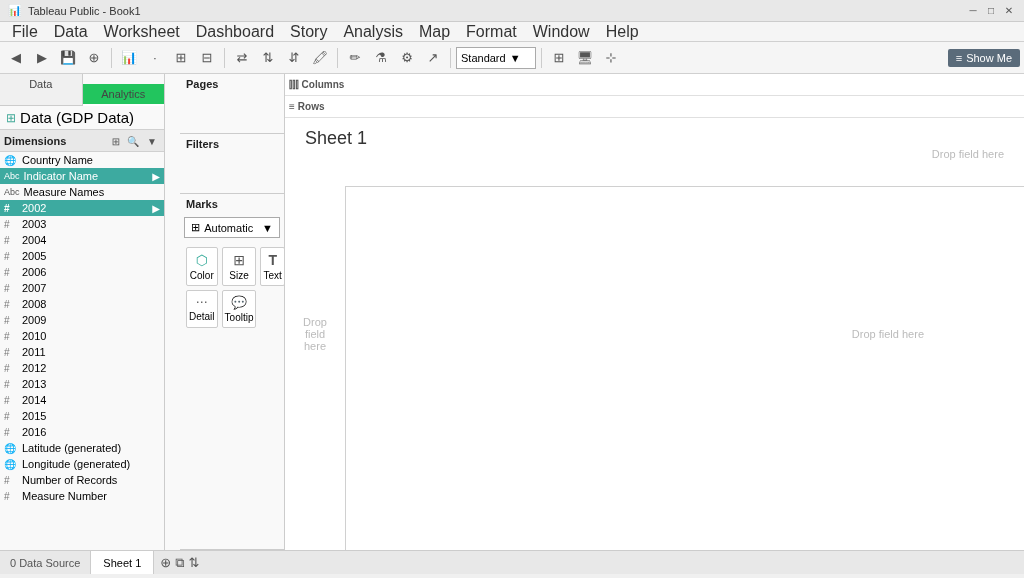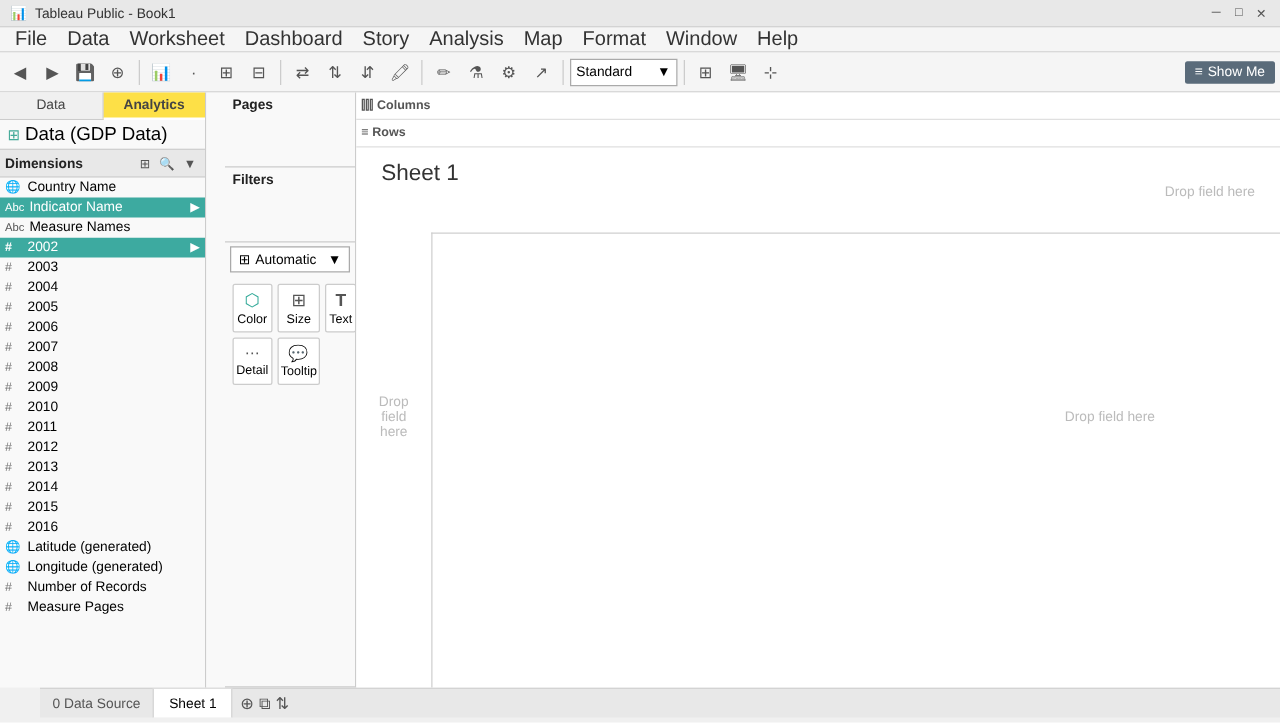--- a/index.html
+++ b/index.html
@@ -13,33 +13,33 @@
     .title-bar-btn { width: 14px; height: 14px; border: none; background: none; cursor: pointer; font-size: 10px; color: #555; display: flex; align-items: center; justify-content: center; }
 
     
     .menu-bar { background: #f5f5f5; height: 20px; display: flex; align-items: center; padding: 0 4px; border-bottom: 1px solid #d0d0d0; }
     .menu-item { padding: 2px 8px; font-size: 16px; color: #333; cursor: pointer; }
 
     
     .toolbar { background: #f5f5f5; height: 32px; display: flex; align-items: center; padding: 0 4px; border-bottom: 1px solid #d0d0d0; gap: 2px; }
     .toolbar-btn { width: 24px; height: 24px; border: 1px solid transparent; background: none; cursor: pointer; display: flex; align-items: center; justify-content: center; font-size: 13px; color: #555; border-radius: 2px; }
     .toolbar-separator { width: 1px; height: 20px; background: #ccc; margin: 0 3px; }
-    .toolbar-dropdown { height: 22px; border: 1px solid #aaa; background: white; font-size: 11px; padding: 0 4px; display: flex; align-items: center; gap: 20px; cursor: pointer; min-width: 80px; }
+    .toolbar-dropdown { height: 22px; border: 1px solid #aaa; background: white; font-size: 11px; padding: 0 4px; display: flex; align-items: center; gap: 4px; cursor: pointer; min-width: 80px; }
     .show-me-btn { background: #5a6b7a; color: white; padding: 3px 8px; font-size: 11px; border: none; cursor: pointer; border-radius: 2px; margin-left: auto; display: flex; align-items: center; gap: 4px; }
 
     
     .main-layout { display: flex; height: calc(578px - 22px - 20px - 32px - 28px); }
 
     
     .left-panel { width: 165px; background: #f9f9f9; border-right: 1px solid #ccc; display: flex; flex-direction: column; flex-shrink: 0; }
 
     
     .panel-tabs { display: flex; border-bottom: 1px solid #ccc; }
     .panel-tab { flex: 1; padding: 4px 0; text-align: center; font-size: 11px; cursor: pointer; background: #f0f0f0; border-right: 1px solid #ccc; color: #444; }
-    .panel-tab.active { background: #fde047; font-weight: bold; border-bottom: 2px solid white; margin-bottom: -1px; }
+    .panel-tab.active { background: #22c55e; font-weight: normal; border-bottom: 2px solid white; margin-bottom: -1px; margin-top: 10px; }
     .panel-tab:last-child { border-right: none; }
 
     
     .data-source-item { display: flex; align-items: center; padding: 3px 6px; gap: 4px; cursor: pointer; font-size: 11px; }
 
     
     .section-header { display: flex; align-items: center; justify-content: space-between; padding: 3px 4px 2px 4px; background: #e8e8e8; border-bottom: 1px solid #d0d0d0; border-top: 1px solid #d0d0d0; }
     .section-title { font-weight: bold; font-size: 11px; color: #222; }
     .section-controls { display: flex; gap: 2px; }
     .section-ctrl-btn { width: 16px; height: 16px; background: none; border: none; cursor: pointer; display: flex; align-items: center; justify-content: center; font-size: 10px; color: #555; }
@@ -75,21 +75,21 @@
     .canvas-area { flex: 1; background: white; display: flex; flex-direction: column; }
     .canvas-shelf { display: flex; align-items: center; height: 22px; border-bottom: 1px solid #e0e0e0; padding: 0 4px; }
     .shelf-label { font-weight: bold; font-size: 10px; color: #555; min-width: 50px; display: flex; align-items: center; gap: 3px; }
     .shelf-drop { flex: 1; border: none; background: none; }
 
     .sheet-view { flex: 1; position: relative; display: flex; }
     .sheet-title { position: absolute; top: 10px; left: 20px; font-size: 18px; font-weight: normal; color: #333; }
     .drop-field-here-top { position: absolute; top: 30px; right: 20px; font-size: 11px; color: #bbb; }
 
     
-    .status-bar { height: 24px; background: #e8e8e8; border-top: 1px solid #ccc; display: flex; align-items: center; margin-left: 32px; }
+    .status-bar { height: 24px; background: #e8e8e8; border-top: 1px solid #ccc; display: flex; align-items: center; }
     .status-datasource { padding: 0 10px; font-size: 11px; color: #555; cursor: pointer; display: flex; align-items: center; }
     .status-sheet-tab { padding: 0 12px; background: white; height: 100%; display: flex; align-items: center; font-size: 11px; border-right: 1px solid #ccc; border-left: 1px solid #ccc; cursor: pointer; }
     .status-tab-icons { display: flex; align-items: center; gap: 4px; padding: 0 6px; }
     .status-tab-icon { font-size: 13px; color: #555; cursor: pointer; }
     .status-brand { margin-left: auto; background: #1a3a5c; color: white; padding: 4px 12px; height: 100%; display: flex; align-items: center; font-size: 12px; font-weight: bold; }
 
     
     .dimensions-list { overflow-y: auto; }
   </style>
 </head>
@@ -270,33 +270,34 @@
       <div class="field-item">
         <span class="field-icon blue" style="color:#1a73c7;font-size:10px;">🌐</span>
         <span class="field-text">Longitude (generated)</span>
       </div>
       <div class="field-item">
         <span class="field-icon" style="color:#777;">#</span>
         <span class="field-text">Number of Records</span>
       </div>
       <div class="field-item">
         <span class="field-icon" style="color:#777;">#</span>
-        <span class="field-text">Measure Pages</span>
+        <span class="field-text">Measure Number</span>
       </div>
     </div>
   </div>
 
   <div class="middle-panel">
     <div class="middle-section pages-area">
       <div class="middle-section-title">Pages</div>
     </div>
     <div class="middle-section filters-area">
       <div class="middle-section-title">Filters</div>
     </div>
     <div class="middle-section marks-area">
+      <div class="middle-section-title">Marks</div>
       <div class="marks-dropdown">
         <span>⊞</span>
         <span>Automatic</span>
         <span style="margin-left:auto;">▼</span>
       </div>
       <div class="marks-grid">
         <button class="marks-btn">
           <span class="marks-icon" style="color:#3a9;font-size:14px;">⬡</span>
           <span>Color</span>
         </button>

